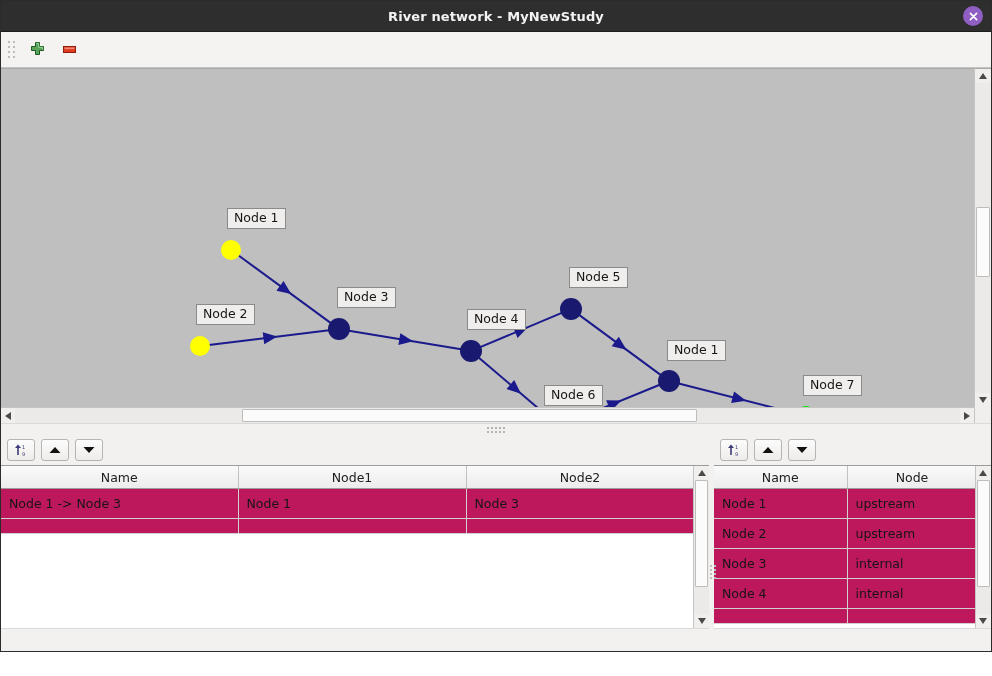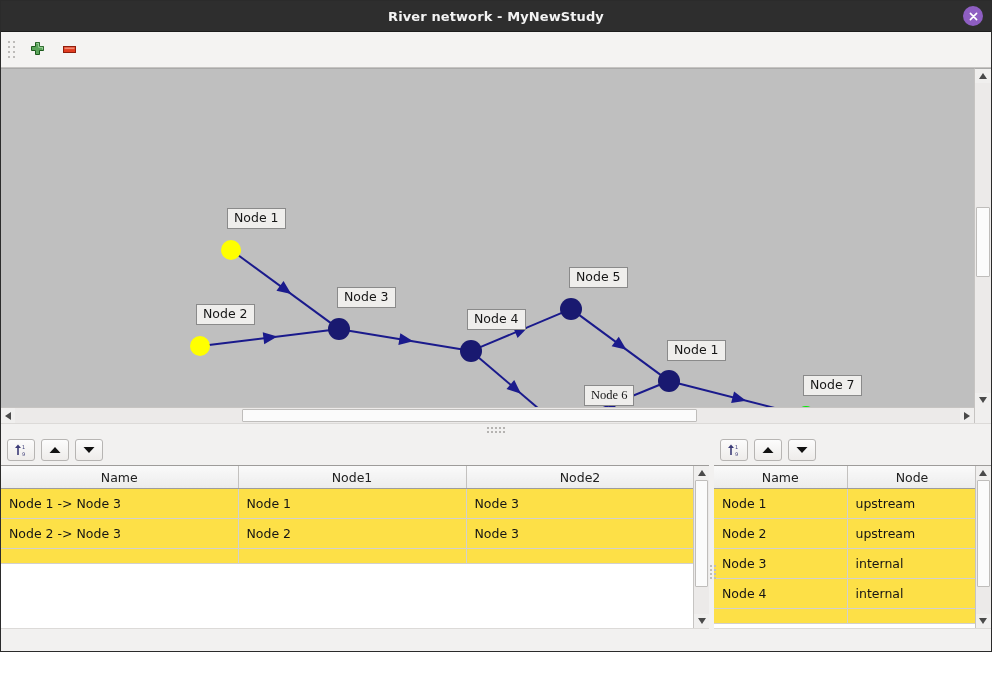--- a/index.html
+++ b/index.html
@@ -228,21 +228,21 @@
     border-right: 1px solid #c3c1bf;
     border-bottom: 1px solid #9e9c9a;
     text-align: center;
     padding: 0;
   }
   table.grid td {
     height: 29px;
     border-right: 1px solid #d2d0ce;
     border-bottom: 1px solid #d2d0ce;
     padding: 0 8px;
-    background: #fde047;
+    background: #be185d;
     white-space: nowrap;
     overflow: hidden;
     text-overflow: ellipsis;
   }
   table.grid tr.empty td { height: 14px; }
   .statusbar {
     flex: 0 0 auto;
     height: 22px;
     background: #f2f1f0;
     border-top: 1px solid #dcdad8;
@@ -330,21 +330,21 @@
               <circle cx="668" cy="312" r="11" fill="#191970"></circle>
               <circle cx="805" cy="347" r="10" fill="#00ee00"></circle>
             </g>
         </svg>
         <div id="labels-layer">
             <div class="node-label" style="left: 226px; top: 139px;">Node 1</div>
             <div class="node-label" style="left: 195px; top: 235px;">Node 2</div>
             <div class="node-label" style="left: 336px; top: 218px;">Node 3</div>
             <div class="node-label" style="left: 466px; top: 240px;">Node 4</div>
             <div class="node-label" style="left: 568px; top: 198px;">Node 5</div>
-            <div class="node-label" style="left: 583px; top: 316px; font-family: Liberation Serif, serif;">Node 6</div>
+            <div class="node-label" style="left: 543px; top: 316px;">Node 6</div>
             <div class="node-label" style="left: 666px; top: 271px;">Node 1</div>
             <div class="node-label" style="left: 802px; top: 306px;">Node 7</div>
           </div>
       </div>
       <div class="vscroll">
         <div class="sb-arrow">
           <svg width="8" height="6" viewBox="0 0 8 6">
               <path d="M4 0 L8 6 L0 6 z" fill="#4a4a4a"></path>
             </svg>
         </div>
@@ -430,25 +430,20 @@
                   <th>Node1</th>
                   <th>Node2</th>
                 </tr>
               </thead>
             <tbody id="branches-body">
                 <tr>
                   <td>Node 1 -&gt; Node 3</td>
                   <td>Node 1</td>
                   <td>Node 3</td>
                 </tr>
-                <tr>
-                  <td>Node 2 -&gt; Node 3</td>
-                  <td>Node 2</td>
-                  <td>Node 3</td>
-                </tr>
                 <tr class="empty">
                   <td></td>
                   <td></td>
                   <td></td>
                 </tr>
               </tbody>
           </table>
         </div>
         <div class="tbl-vscroll">
           <div class="sb-arrow">

